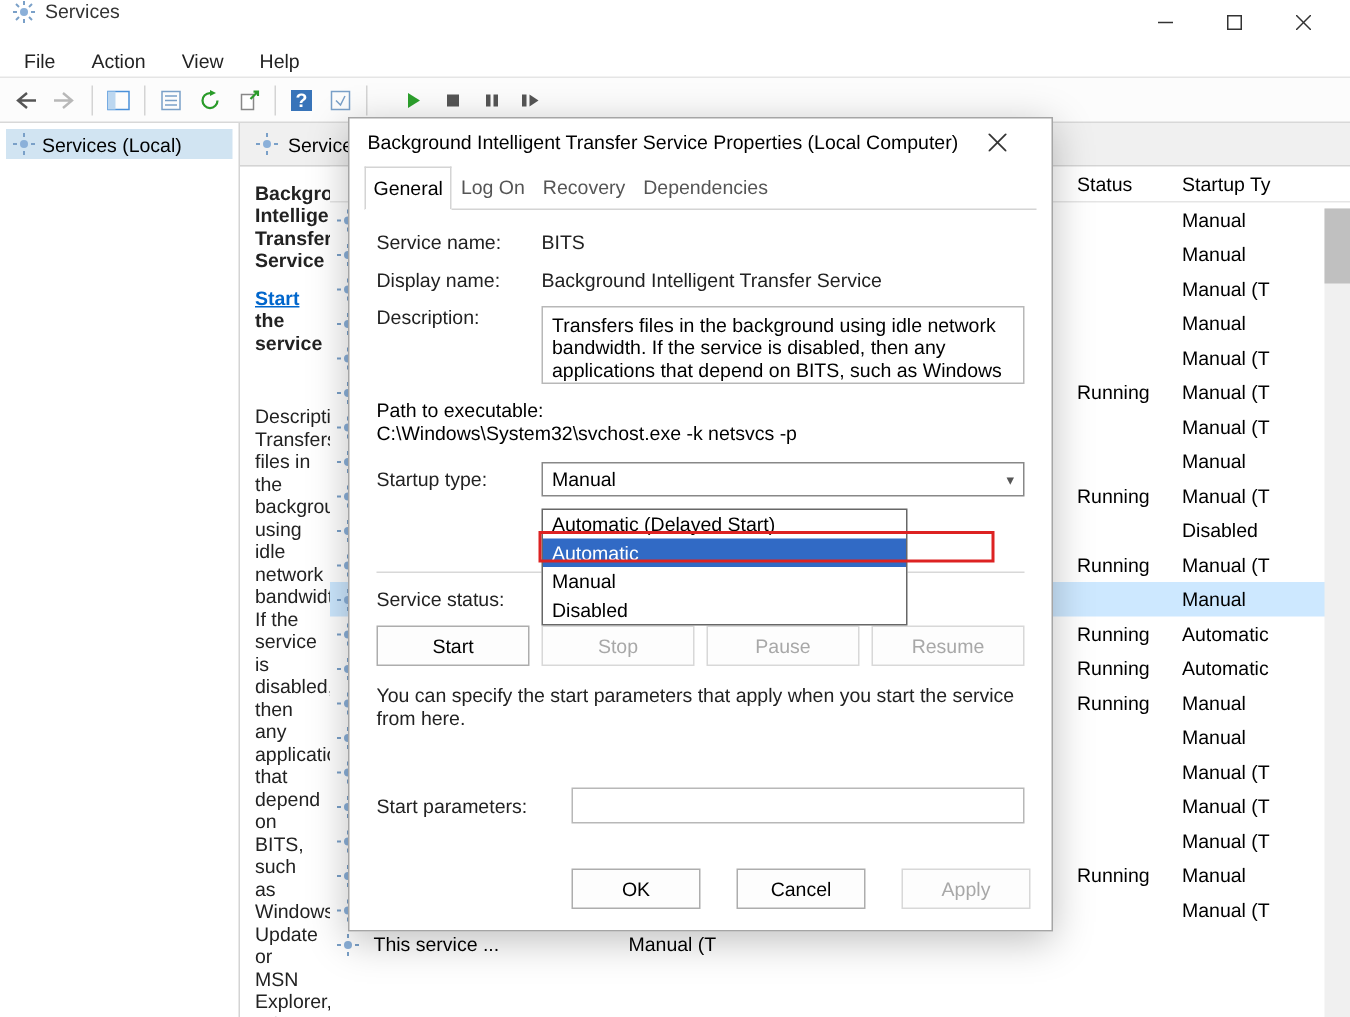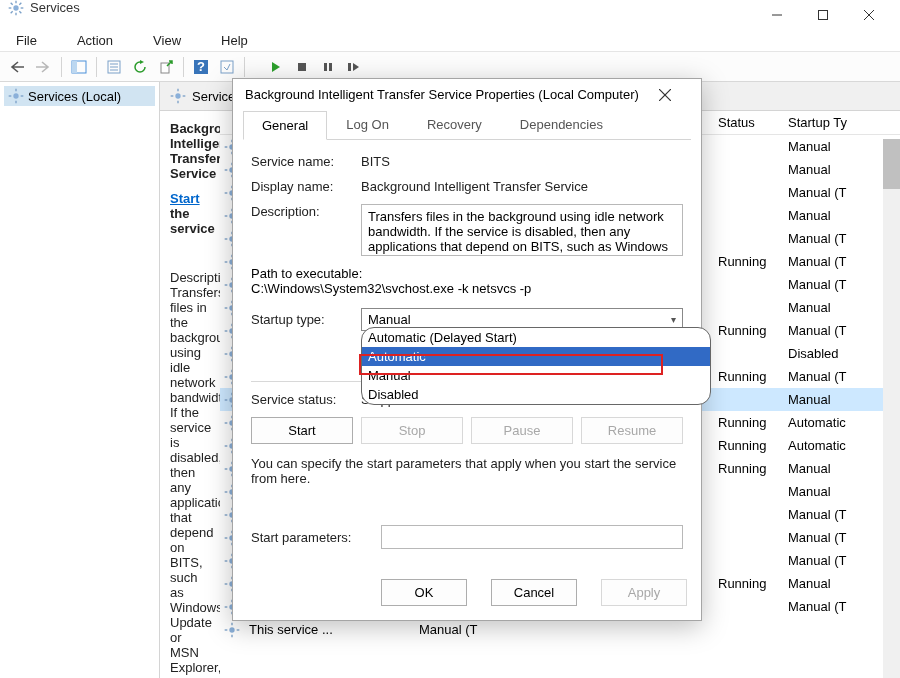--- a/index.html
+++ b/index.html
@@ -4,21 +4,21 @@
 <style>
   * { box-sizing: border-box; margin: 0; padding: 0; font-family: "Segoe UI", Tahoma, sans-serif; font-size: 13px; }
   body { background: #ffffff; width: 900px; height: 678px; overflow: hidden; position: relative; }
   
   .titlebar { height: 30px; display: flex; align-items: flex-start; padding: 0 8px; background: #ffffff; }
   .titlebar .app-icon { width: 16px; height: 16px; margin-right: 6px; }
   .titlebar .title { flex: 1; color: #333; }
   .titlebar .win-buttons { display: flex; }
   .titlebar .win-btn { width: 46px; height: 30px; display: flex; align-items: center; justify-content: center; color: #555; }
   
-  .menubar { height: 22px; display: flex; align-items: center; padding: 0 6px; gap: 20px; border-bottom: 1px solid #e5e5e5;}
+  .menubar { height: 22px; display: flex; align-items: center; padding: 0 6px; gap: 4px; border-bottom: 1px solid #e5e5e5;}
   .menubar .menu-item { padding: 2px 10px; color: #222; }
   
   .toolbar { height: 30px; display: flex; align-items: center; padding: 2px 6px; gap: 2px; border-bottom: 1px solid #d8d8d8; background:#fcfcfc;}
   .tb-btn { width: 24px; height: 24px; display: flex; align-items: center; justify-content: center; border: 1px solid transparent; color:#555;}
   .tb-sep { width:1px; height:20px; background:#d4d4d4; margin:0 3px;}
   svg { display: block; }
   
   .main-area { display: flex; height: 596px; }
   .left-pane { width: 160px; border-right: 1px solid #d4d4d4; padding: 4px; background:#fff; }
   .tree-node { display:flex; align-items:center; padding:2px 4px; }
@@ -47,21 +47,21 @@
   .scrollbar-v { position:absolute; right:0; top:28px; bottom:0; width:17px; background:#f0f0f0;}
   .scroll-thumb { position:absolute; top:0; width:100%; height:50px; background:#c0c0c0;}
   
   
   .dialog { position:absolute; left:232px; top:78px; width:470px; background:#fff; border:1px solid #a5a5a5; box-shadow:0 6px 25px rgba(0,0,0,.25); z-index:100;}
   .dlg-title { display:flex; align-items:center; padding:8px 12px;}
   .dlg-title .txt { flex:1; font-size:13px;}
   .dlg-title .close { width:30px; text-align:center; font-size:16px;}
   
   .dlg-tabs { display:flex; padding:0 10px; }
-  .dlg-tab { padding:6px 18px; border:1px solid transparent; color:#555; font-size:13px;}
+  .dlg-tab { padding:6px 5px; border:1px solid transparent; color:#555; font-size:13px;}
   .dlg-tab.active { border:1px solid #d4d4d4; border-bottom:1px solid #fff; background:#fff; position:relative; top:1px; color:#000;}
   .dlg-content { border-top:1px solid #d4d4d4; margin:0 10px; padding:14px 8px 10px;}
   
   .fld-row { display:flex; margin-bottom:10px; align-items:flex-start;}
   .fld-label { width:110px; color:#222;}
   .fld-value { flex:1; color:#222;}
   .desc-box { flex:1; border:1px solid #b8b8b8; padding:4px 6px; height:52px; overflow:hidden; background:#fff; font-size:13px;}
   .path-block { margin:6px 0 12px;}
   
   .dropdown { flex:1; border:1px solid #888; background:#fff; padding:3px 6px; display:flex; justify-content:space-between; align-items:center;}
@@ -708,20 +708,20 @@
       <div class="param-input"></div>
     </div>
   </div>
 
   <div class="dlg-buttons">
     <div class="dlg-btn">OK</div>
     <div class="dlg-btn">Cancel</div>
     <div class="dlg-btn disabled">Apply</div>
   </div>
 
-  <div class="dropdown-list" id="dd-list" style="left:128px; top:248px; width:350px;border-radius:13px;">
+  <div class="dropdown-list" id="dd-list" style="left:128px; top:260px; width:244px;">
       <div class="dd-opt">Automatic (Delayed Start)</div>
       <div class="dd-opt hl">Automatic</div>
       <div class="dd-opt">Manual</div>
       <div class="dd-opt">Disabled</div>
     </div>
   <div class="dd-outline" style="left:126px; top:275px; width:304px; height:21px;"></div>
 </div>
 
 </body></html>

